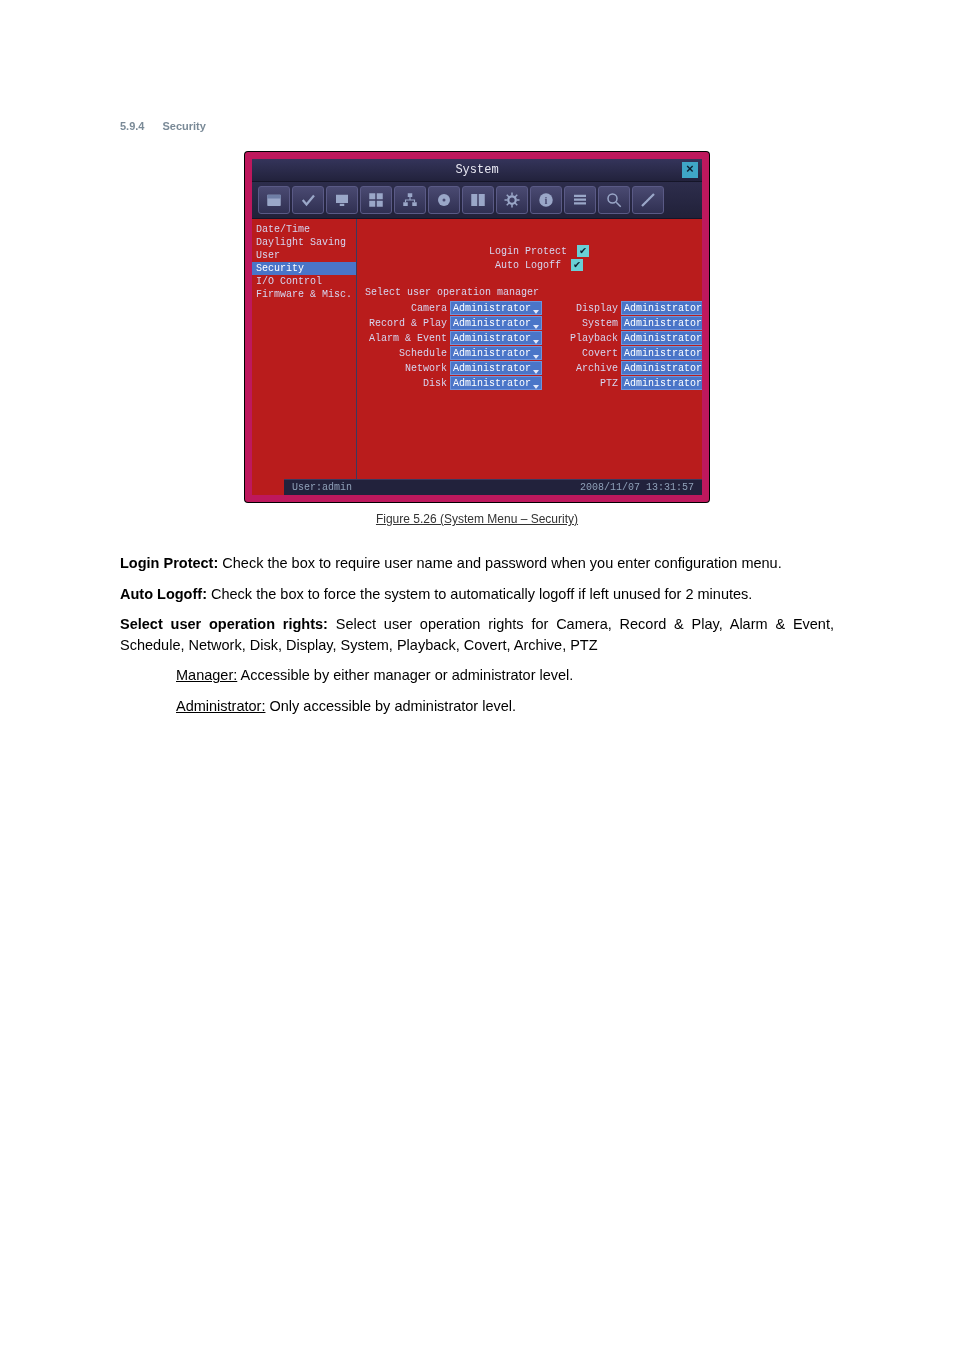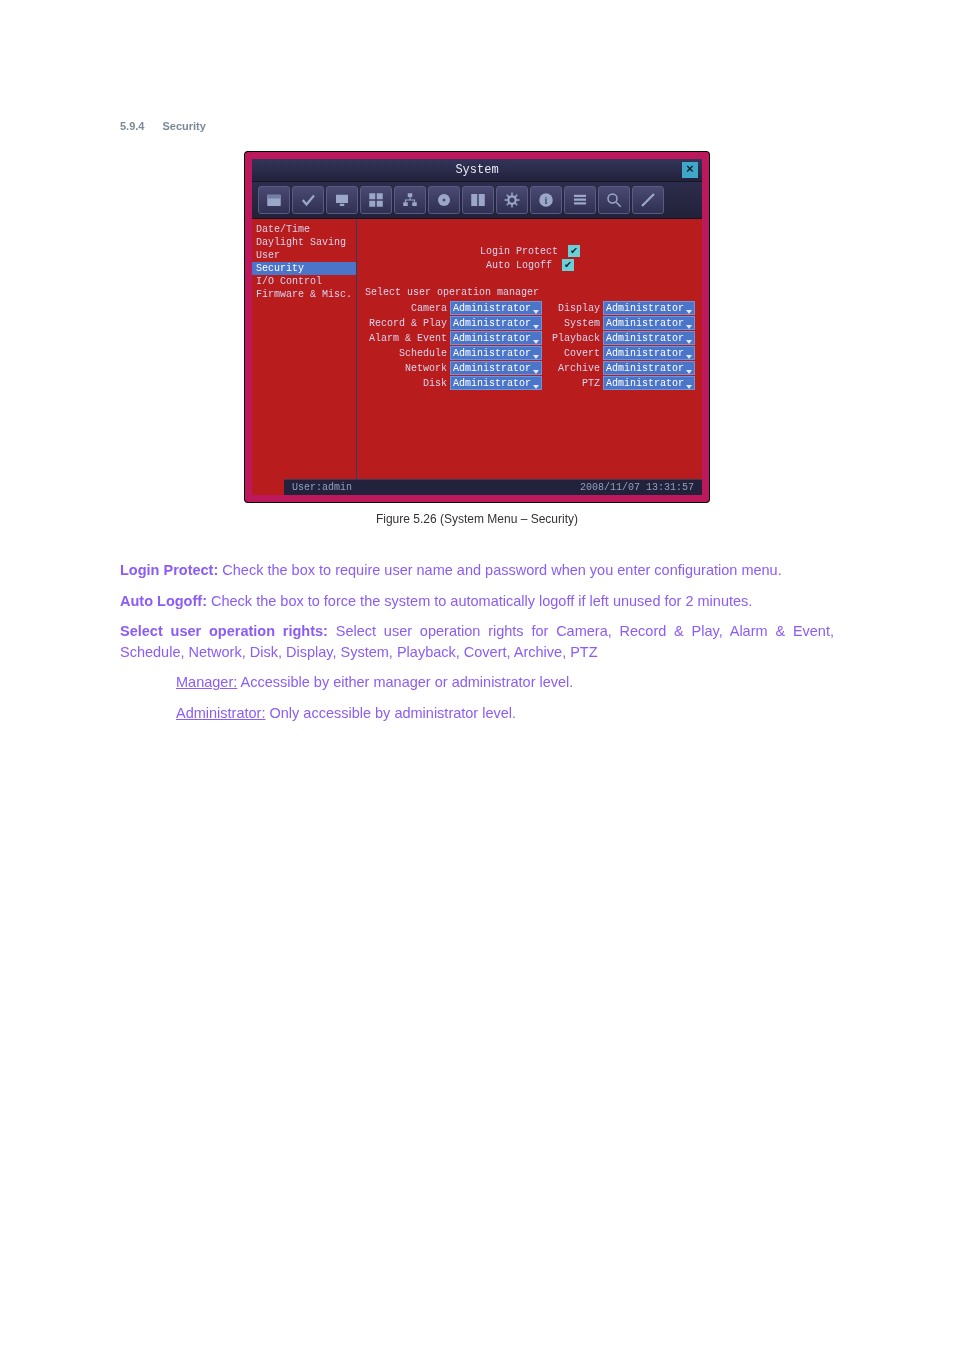--- a/index.html
+++ b/index.html
@@ -99,21 +99,21 @@
   }
   .optrow { text-align: center; margin-bottom: 2px; }
   .optrow .chk {
     display: inline-block; width: 12px; height: 12px;
     background: #69d0d6; vertical-align: middle;
     margin-left: 4px; line-height: 12px;
     font-size: 11px; color: #0c2030; font-weight: bold;
     text-align:center;
   }
   .soprtitle { margin-top: 16px; margin-bottom: 3px; }
-  .rights { display: flex; gap: 6px; }
+  .rights { display: flex; gap: 24px; }
   .col { }
   .rrow { display: flex; align-items: center; margin-bottom: 1px; height: 14px; }
   .rlabel { text-align: right; padding-right: 3px; }
   .col.left .rlabel { width: 82px; }
   .col.right .rlabel { width: 52px; }
   .selbox {
     display: inline-flex; align-items: flex-end;
     background: #4a75c8; color: #fff;
     padding: 0 2px; height: 12px;
     border: 1px solid #6e94dc;
@@ -133,24 +133,25 @@
     font-size: 10px;
     color: #8fa0b8;
     background: #22223c;
     margin-left: 32px;
   }
 
   .caption {
     font-size: 12px;
     color: #333;
     margin-top: 6px;
+    text-decoration: underline;
   }
 
   
-  .bodytext { margin-top: 34px; font-size: 14.5px; color: #8b5cf6; line-height: 1.42; text-align: justify; }
+  .bodytext { margin-top: 27px; font-size: 14.5px; color: #000000; line-height: 1.42; text-align: justify; }
   .bodytext p { margin: 0 0 10px 0; }
   .bodytext strong { font-weight: bold; }
   .defs { margin: 4px 0 0 56px; }
   .defs p { margin: 0 0 10px 0; }
   .defs .u { text-decoration: underline; }
 </style>
 </head>
 <body>
 
 <div class="page">

